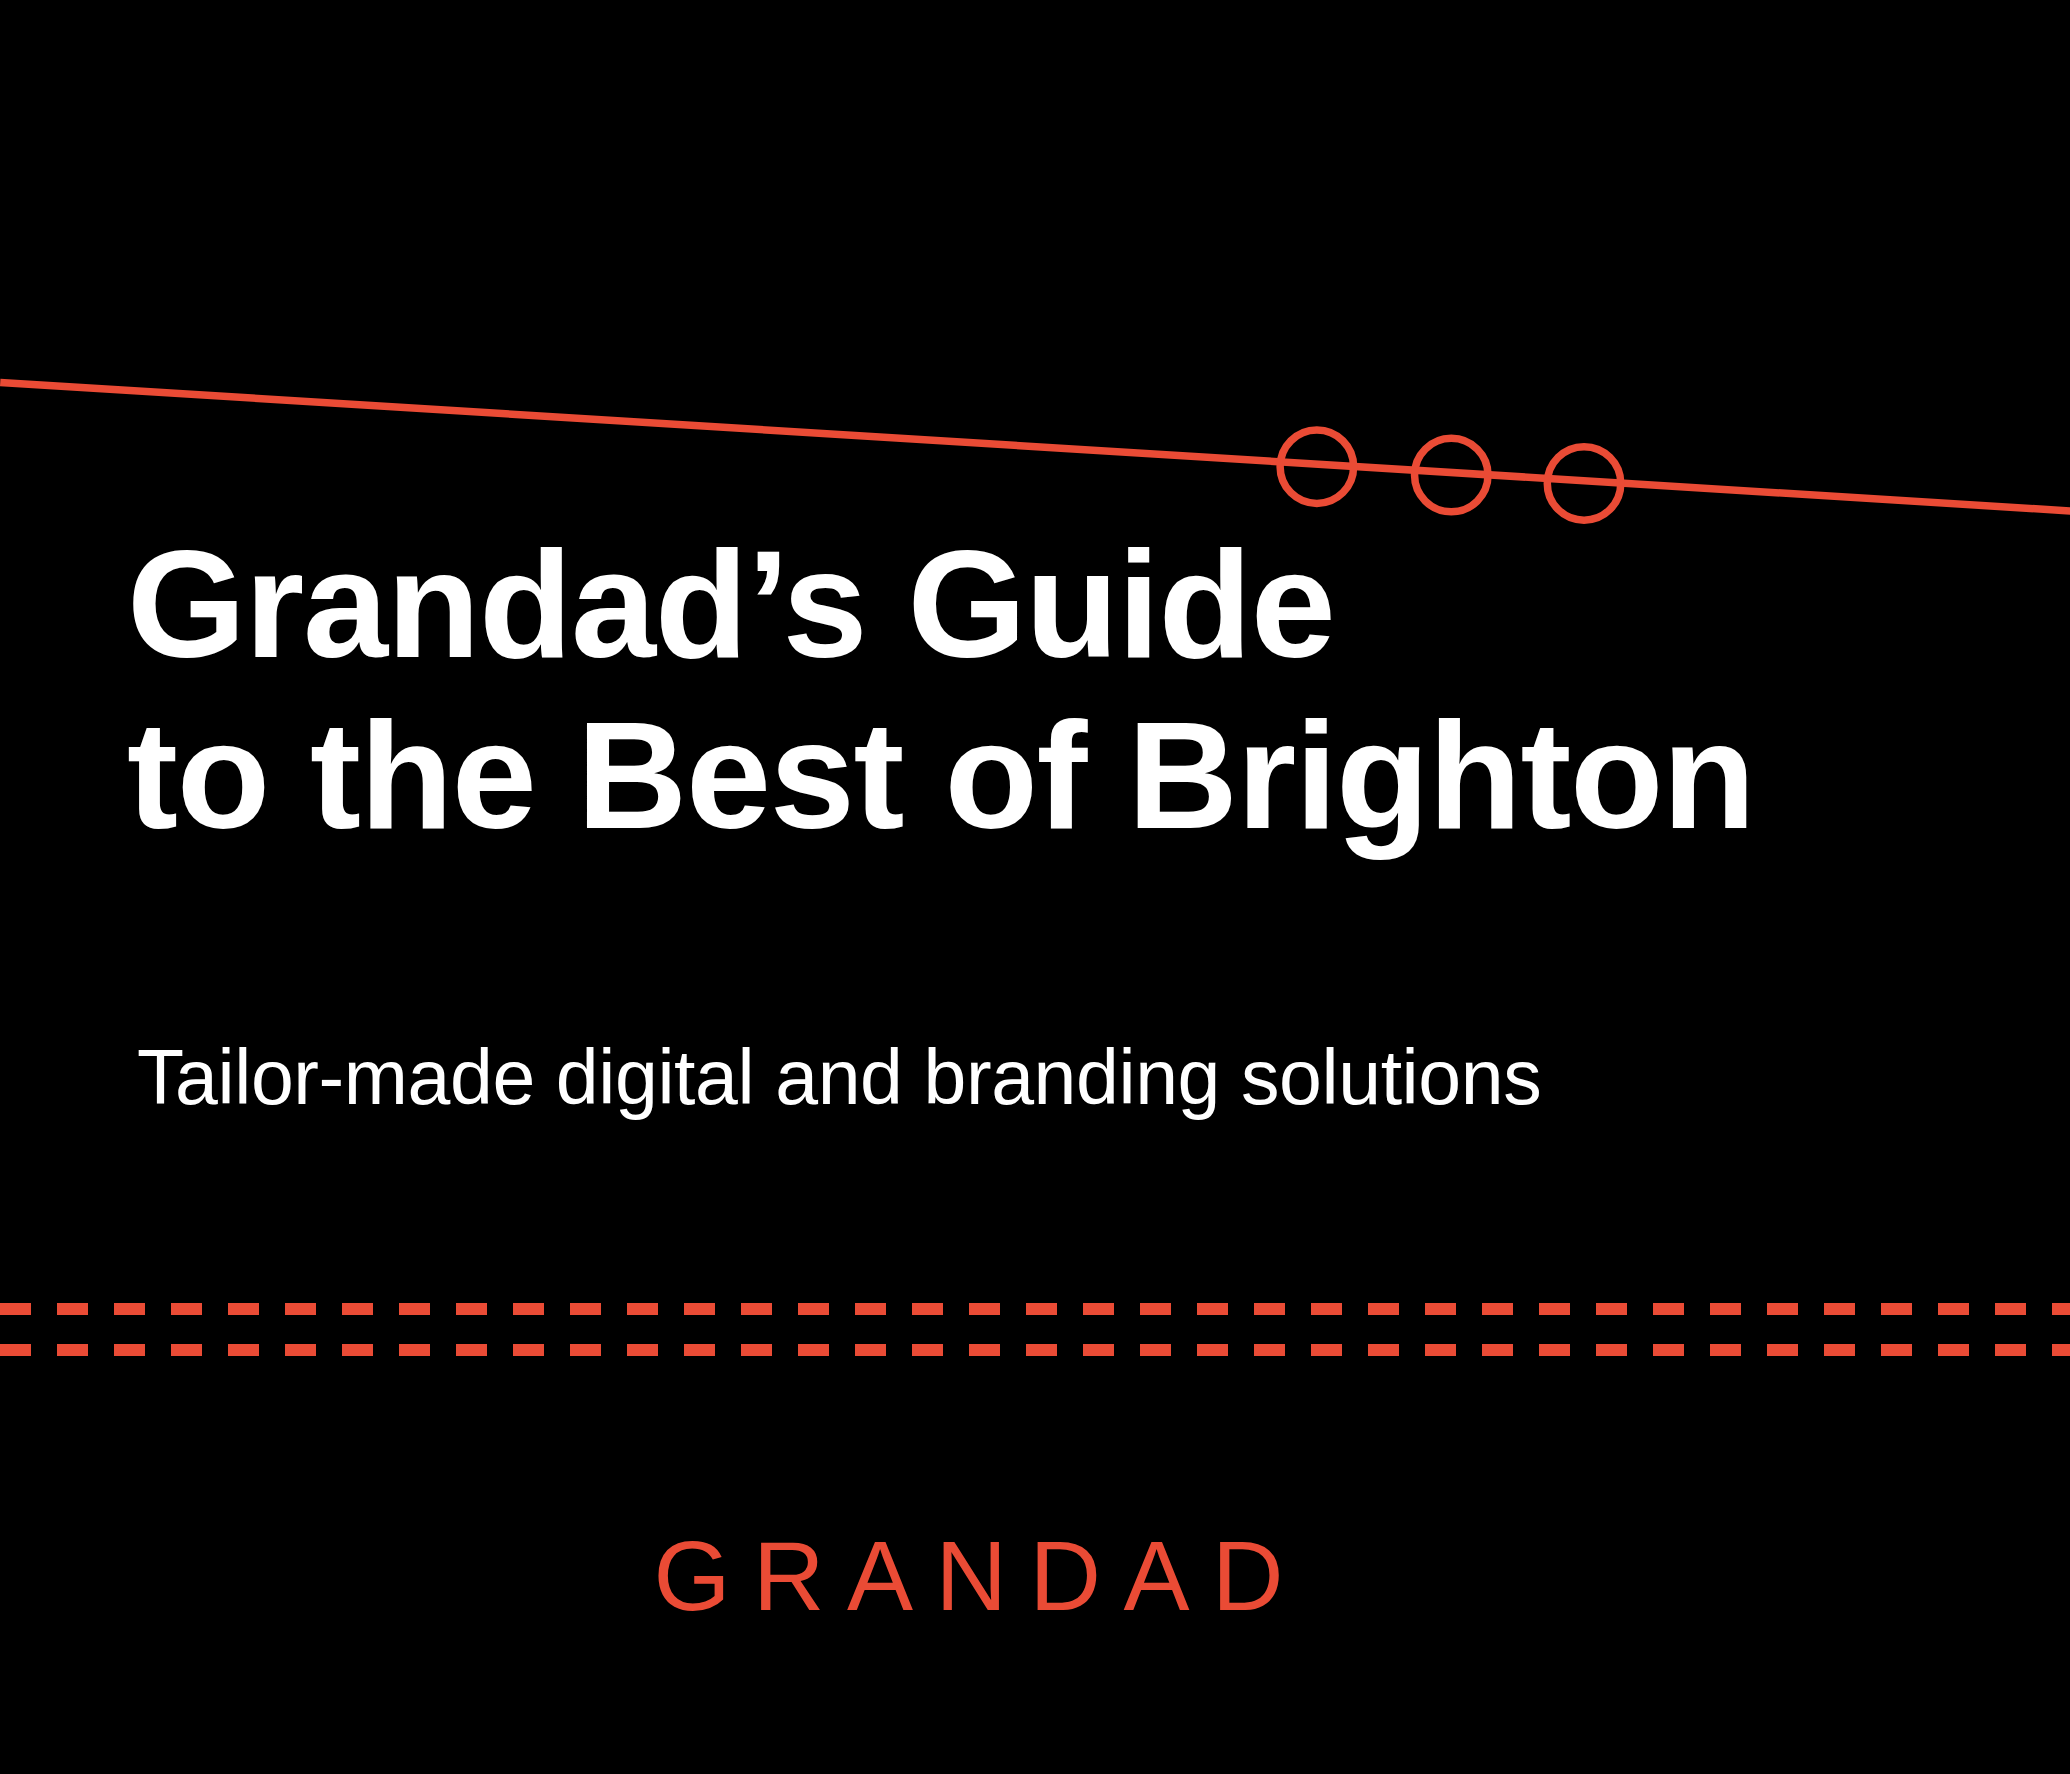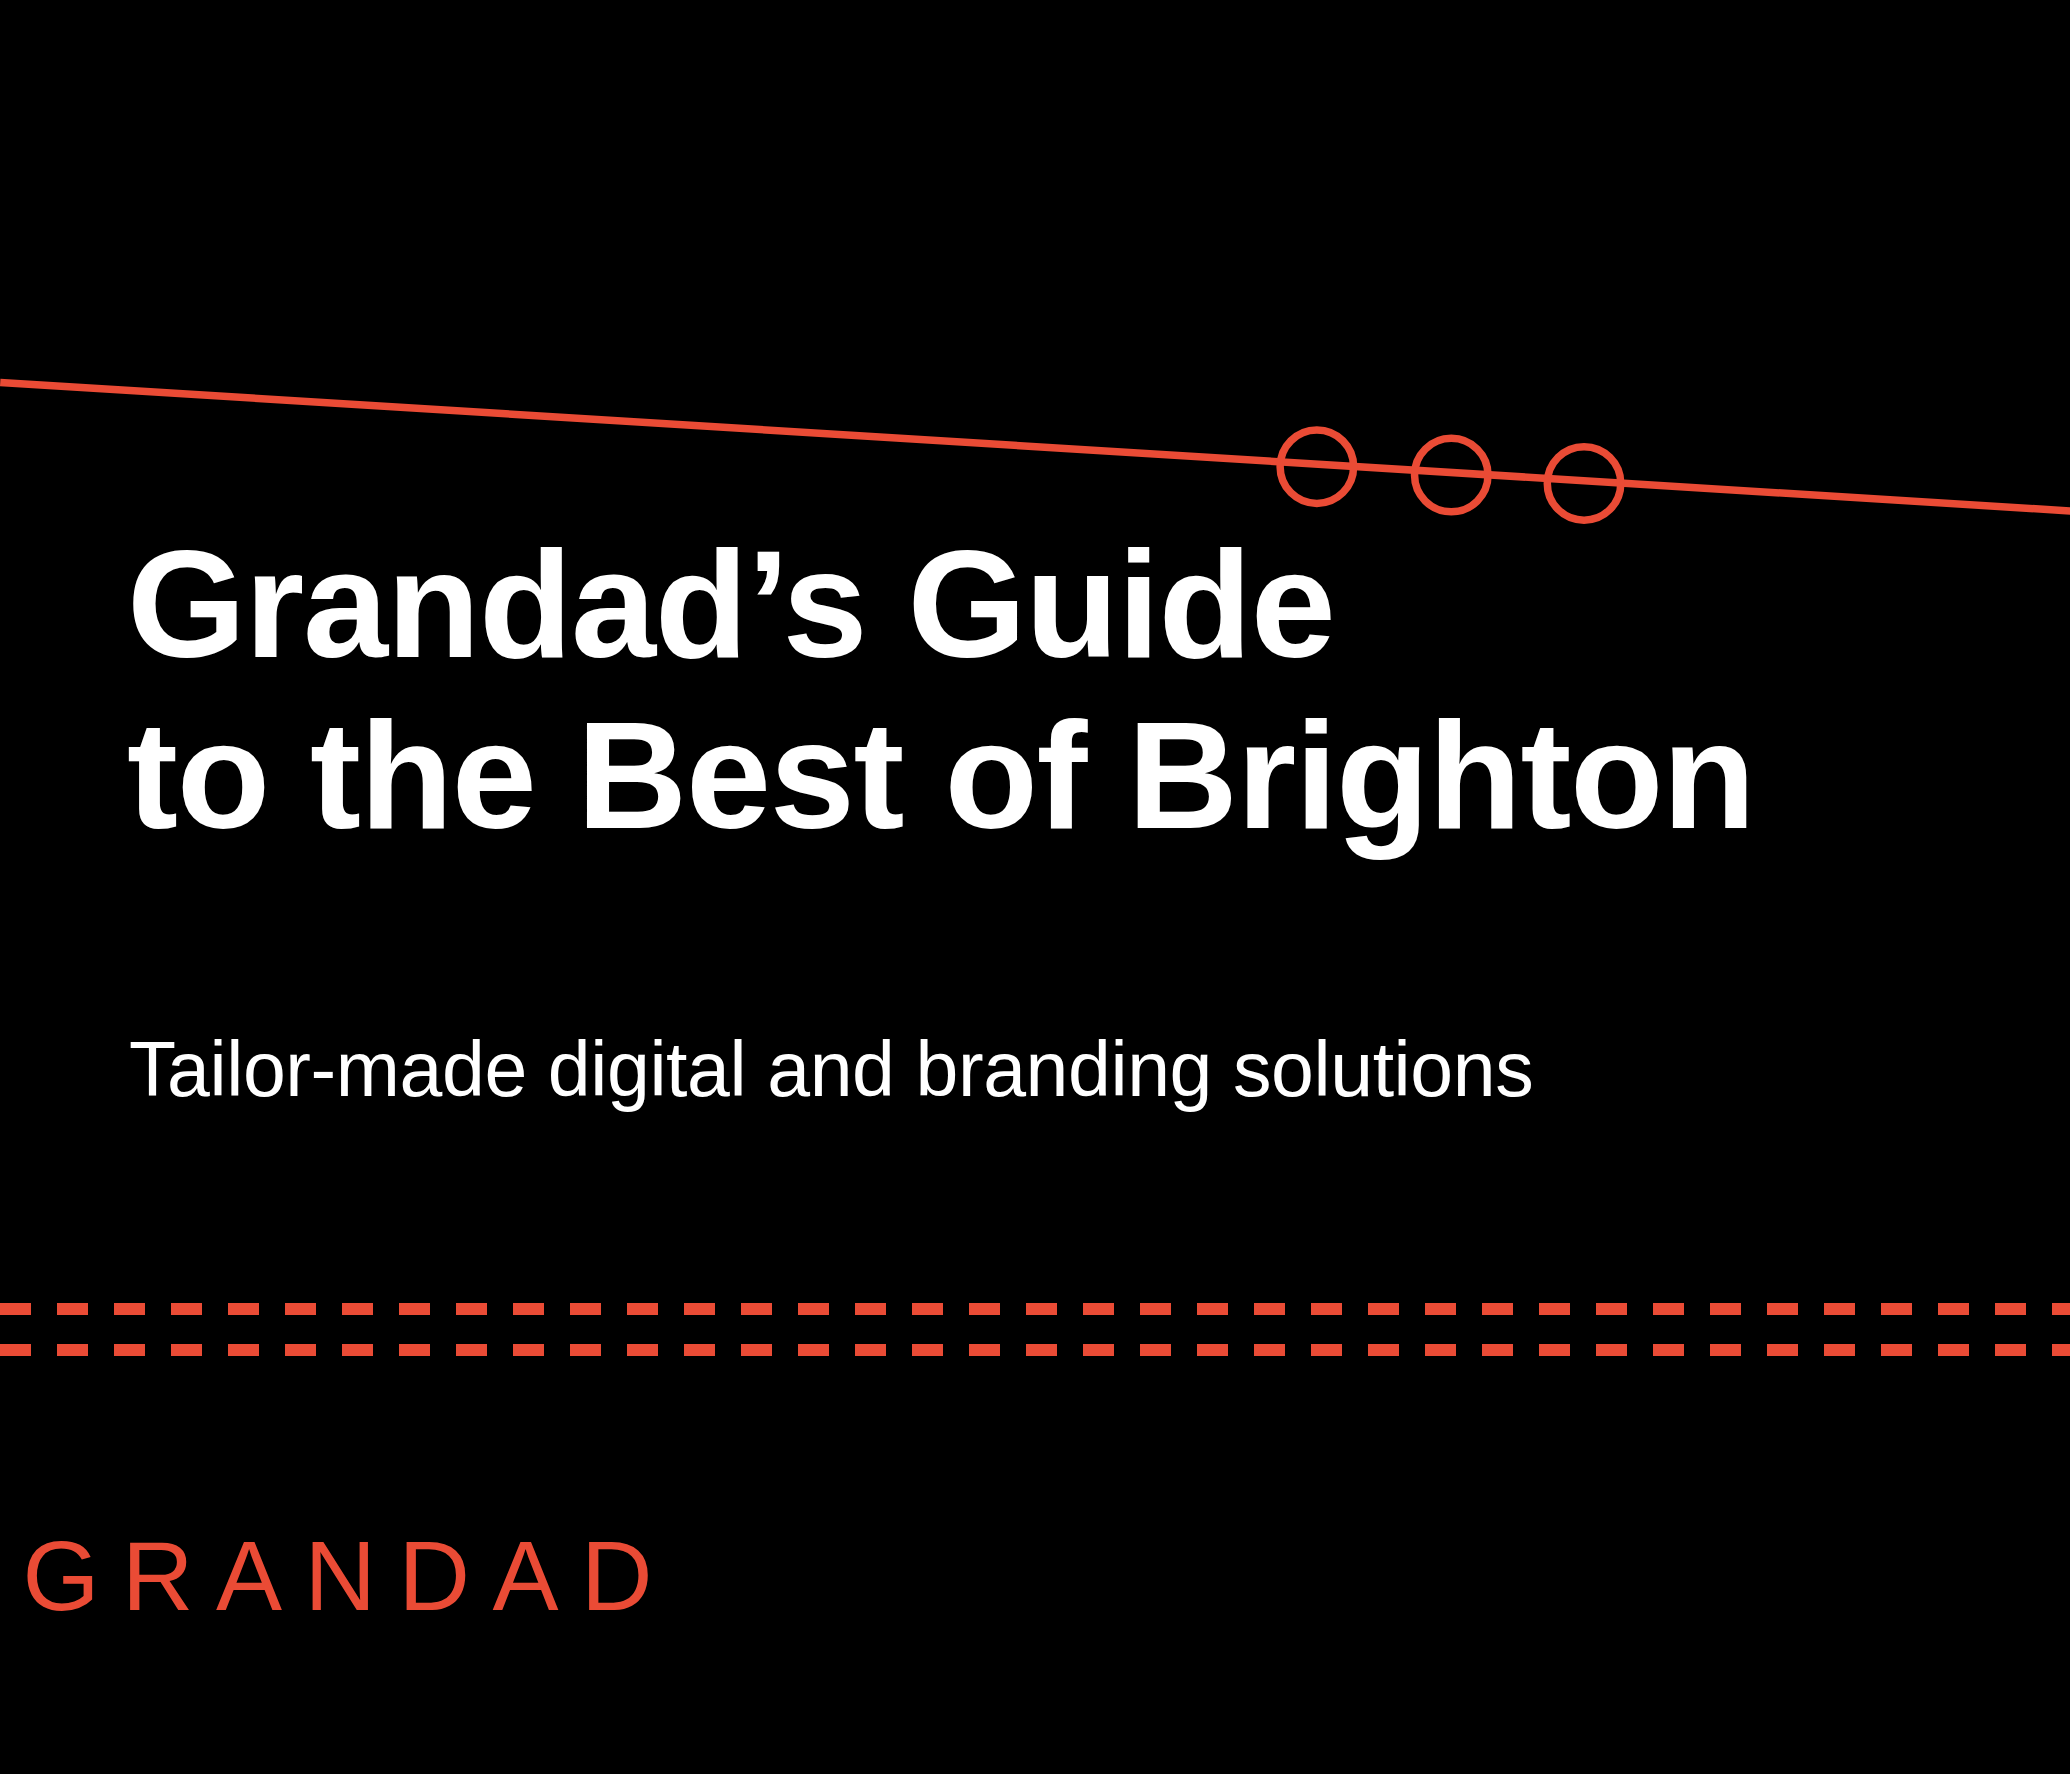--- a/index.html
+++ b/index.html
@@ -48,21 +48,21 @@
   #subtitle {
     position: absolute;
     left: 129px;
     top: 1025px;
     color: #ffffff;
     font-family: "Liberation Sans", sans-serif;
     font-size: 77px;
     font-weight: 300;
     letter-spacing: -0.4px;
     white-space: nowrap;
-    margin: 0;
+    margin: 8px;
   }
 
   
   .dashed-rule {
     position: absolute;
     left: 0;
     width: 2071px;
     height: 11.7px;
     background-image: repeating-linear-gradient(
       to right,
@@ -74,20 +74,21 @@
   }
   #dashed-rule-top    { top: 1303px; }
   #dashed-rule-bottom { top: 1344px; }
 
   
   #logo-block {
     position: absolute;
     left: 0;
     top: 1526px;
     width: 1937px;
+    text-align: center;
   }
   #logo-wordmark {
     display: inline-block;
     color: var(--accent);
     font-family: "Liberation Sans", sans-serif;
     font-size: 99px;
     font-weight: 300;
     letter-spacing: 22.5px;
     text-indent: 22.5px;
     line-height: 1;

